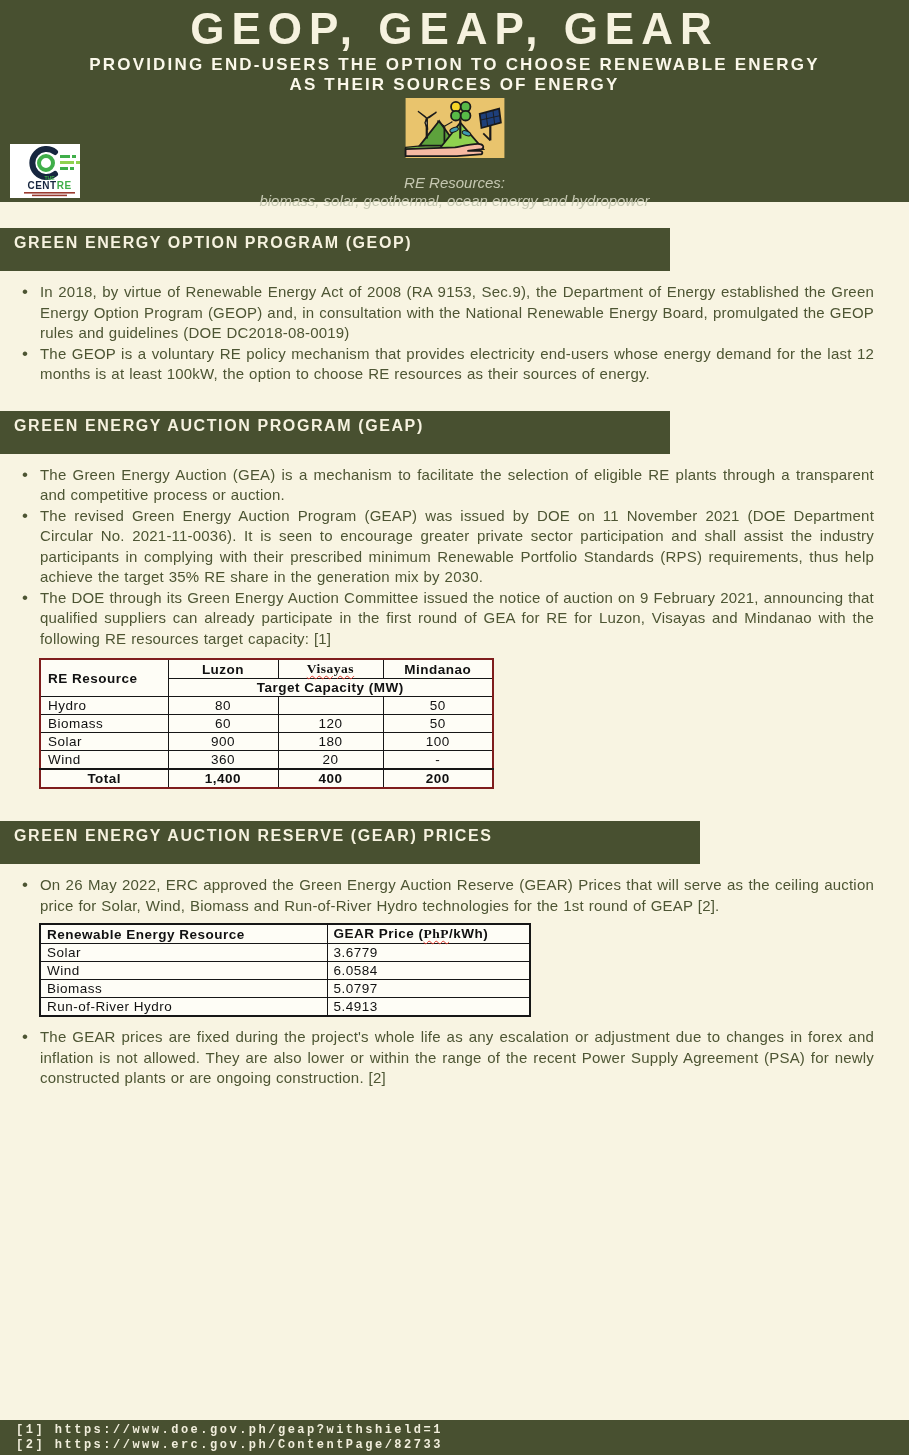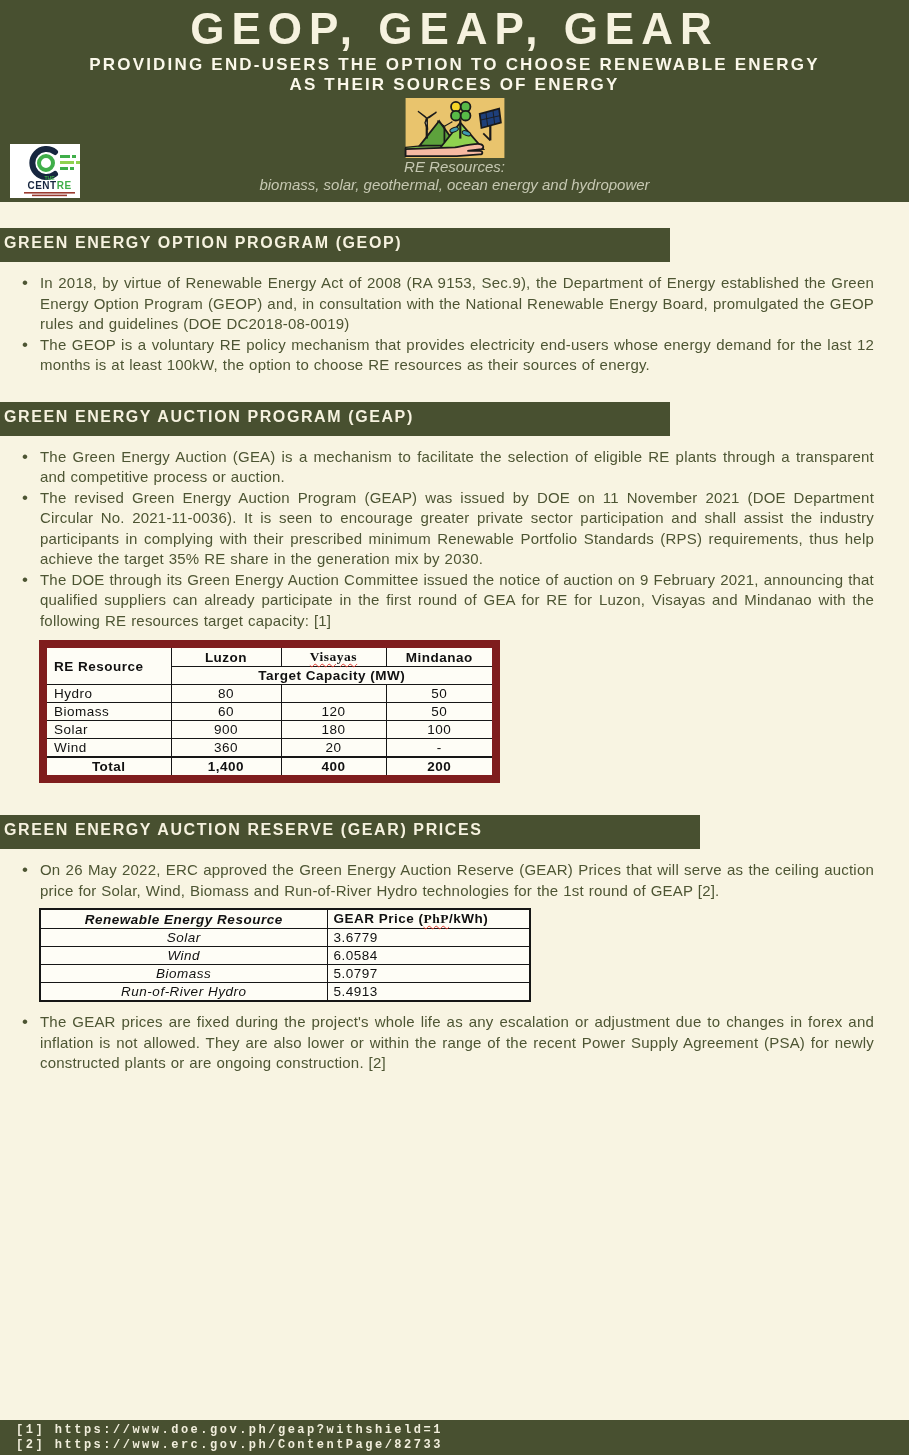--- a/index.html
+++ b/index.html
@@ -35,38 +35,38 @@
     font-weight:bold;
     letter-spacing:2.2px;
     line-height:20px;
     color:#fbf8ea;
   }
   .illus {
     width:106px; height:60px;
     margin:3px auto 0;
     line-height:0;
   }
-  .caption { margin-top:0; font-style:italic; color:#c6c8b2; }
+  .caption { margin-top:16px; font-style:italic; color:#c6c8b2; }
   .cap1 { font-size:15px; line-height:18px; }
   .cap2 { font-size:15px; line-height:18px; }
 
   .logo {
     position:absolute;
     left:10px; top:144px;
     width:70px; height:54px;
     background:#ffffff;
     line-height:0;
   }
 
   
   .bar {
     background:#485030;
-    height:34px;
+    height:43px;
     line-height:29px;
-    padding-left:4px;
+    padding-left:14px;
     color:#f6f2df;
     font-weight:bold;
     font-size:16px;
     letter-spacing:1.6px;
     white-space:nowrap;
   }
   .bar-1, .bar-2 { width:670px; }
   .bar-3 { width:700px; }
   .bar-1 { margin-top:26px; }
   .bar-2 { margin-top:26px; }
@@ -102,37 +102,37 @@
     font-size:13.5px;
     letter-spacing:.5px;
   }
   .cap-table { margin:9px 0 0 39px; }
   .cap-table td {
     border:1px solid #161616;
     height:18px;
     text-align:center;
     padding:1px 4px;
   }
-  .cap-table { border:8px solid #7f1d1d; }
+  .cap-table { border:2px solid #7f1d1d; }
   .cap-table .rname { text-align:left; padding-left:7px; }
   .cap-table .hd { font-weight:bold; }
   .cap-table tr.total td { border-top:2px solid #161616; font-weight:bold; }
   .cap-table .c0 { width:128px; }
   .cap-table .c1 { width:110px; }
   .cap-table .c2 { width:105px; }
   .cap-table .c3 { width:110px; }
 
   .gear-table { margin:7px 0 0 39px; border:2px solid #161616; }
   .gear-table td {
     border:1px solid #161616;
     height:18px;
     padding:1px 6px;
   }
   .gear-table .hd { font-weight:bold; }
-  .gear-table .c0 { width:287px; text-align:center;font-style:italic; }
+  .gear-table .c0 { width:287px; text-align:left; }
   .gear-table .c1 { width:203px; }
 
   .sq { text-decoration:underline; text-decoration-style:wavy; text-decoration-color:#e03c31; text-decoration-thickness:1px; text-underline-offset:2px;font-family:Liberation Serif, serif; }
   .cap-table .sq, .gear-table .sq { color:#111; }
 
   
   .foot {
     position:absolute;
     left:0; bottom:0;
     width:100%; height:35px;

